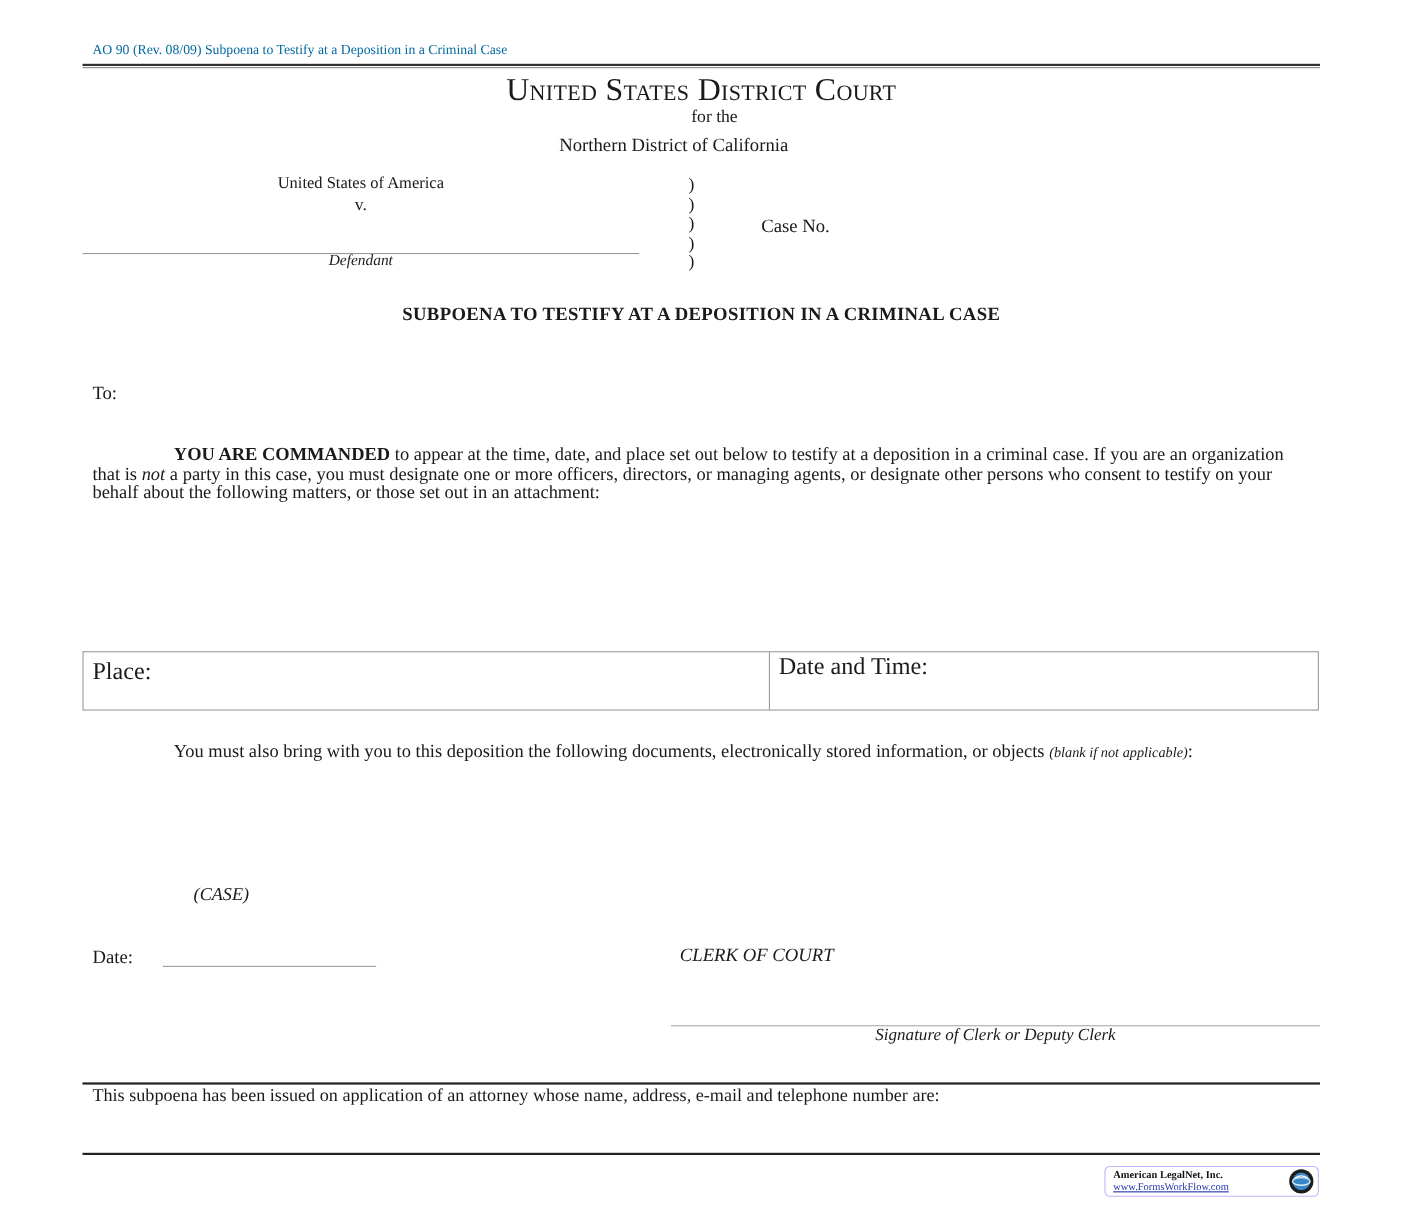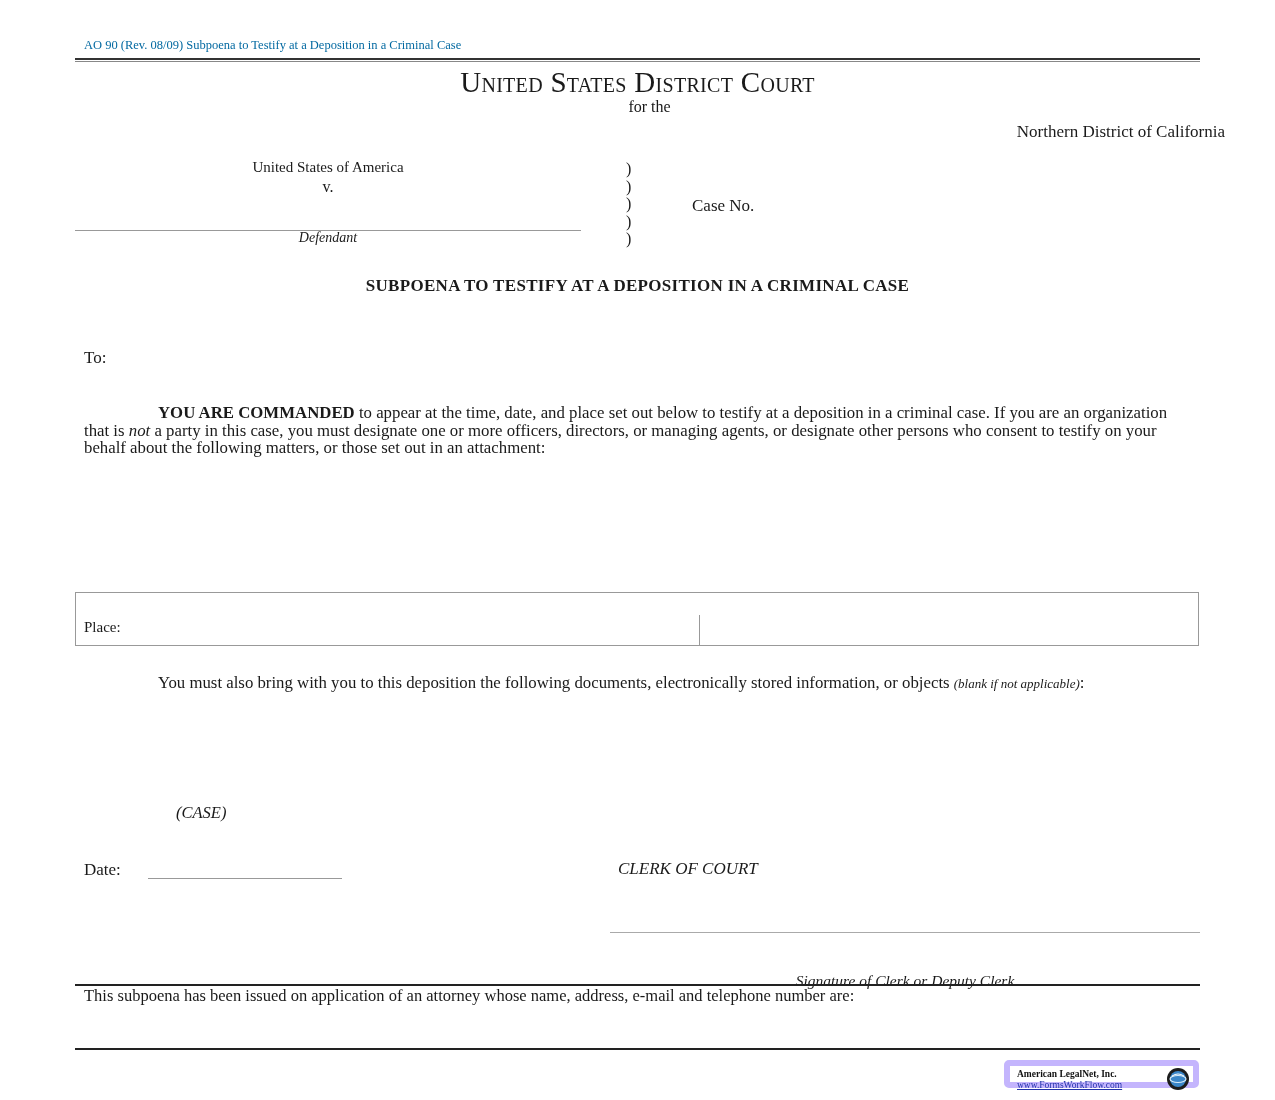--- a/index.html
+++ b/index.html
@@ -5,48 +5,48 @@
     html, body { margin: 0; padding: 0; background: #ffffff; }
     body { width: 1275px; height: 1100px; position: relative; overflow: hidden;
            font-family: "Liberation Serif", "DejaVu Serif", serif; color: #1a1a1a; }
     .abs { position: absolute; }
     .form-id { left: 84px; top: 38px; font-size: 12.5px; color: #0369a1; }
     .hdr-rule { left: 75px; width: 1125px; top: 58px; height: 2px; background: #333; }
     .hdr-rule2 { left: 75px; width: 1125px; top: 61px; height: 1px; background: #888; }
     .court-title { left: 0; width: 1275px; top: 66px; text-align: center; font-size: 29px;
                    font-variant: small-caps; letter-spacing: 0.3px; color: #1a1a1a; }
     .for-the { left: 0; width: 1275px; top: 98px; text-align: center; font-size: 16px; margin-left: 12px; }
-    .district { left: 0; width: 1225px; top: 122px; text-align: right; font-size: 17px; }
+    .district { left: 0; width: 1225px; top: 122px; text-align: center; font-size: 17px; }
     .plaintiff { left: 75px; width: 506px; top: 159px; text-align: center; font-size: 15px; }
     .versus { left: 75px; width: 506px; top: 178px; text-align: center; font-size: 16px; }
     .def-line { left: 75px; width: 506px; top: 230px; height: 1px; background: #999; }
     .def-label { left: 75px; width: 506px; top: 230px; text-align: center; font-size: 14px; font-style: italic; }
     .parens { left: 626px; top: 160px; font-size: 16px; line-height: 17.5px; }
     .case-no { left: 692px; top: 196px; font-size: 17px; }
     .doc-title { left: 0; width: 1275px; top: 276px; text-align: center; font-size: 17px; font-weight: bold; letter-spacing: 0.3px; }
     .to-label { left: 84px; top: 348px; font-size: 17px; }
     .command { left: 84px; width: 1110px; top: 404px; font-size: 16.8px; line-height: 17.5px; }
     .command b { font-weight: bold; }
     .indent { display: inline-block; width: 74px; }
     .pt-table { left: 75px; top: 592px; width: 1124px; height: 54px; border: 1px solid #999; display: flex; box-sizing: border-box; }
-    .pt-cell { box-sizing: border-box; font-size: 15px; margin-top: 22px; }
+    .pt-cell { box-sizing: border-box; font-size: 22px; }
     .pt-place { width: 624px; border-right: 1px solid #999; padding: 4px 0 0 8px; }
     .pt-date { flex: 1; padding: 0 0 0 8px; }
     .bring { left: 84px; width: 1110px; top: 674px; font-size: 16.8px; line-height: 18px; }
     .bring i { font-size: 13px; }
     .seal { left: 176px; top: 803px; font-size: 16.5px; font-style: italic; }
     .date-label { left: 84px; top: 860px; font-size: 17px; }
     .date-line { left: 148px; width: 194px; top: 878px; height: 1px; background: #999; }
     .clerk { left: 618px; top: 859px; font-size: 17px; font-style: italic; }
     .sig-line { left: 610px; width: 590px; top: 932px; height: 1px; background: #aaa; }
-    .sig-label { left: 610px; width: 590px; top: 932px; text-align: center; font-size: 15.5px; font-style: italic; margin-top: 40px; }
+    .sig-label { left: 610px; width: 590px; top: 932px; text-align: center; font-size: 15.5px; font-style: italic; }
     .attny-rule { left: 75px; width: 1125px; top: 984px; height: 2px; background: #222; }
     .attny-text { left: 84px; top: 986px; font-size: 16.5px; }
     .bottom-rule { left: 75px; width: 1125px; top: 1048px; height: 2px; background: #222; }
-    .brand { left: 1004px; top: 1060px; width: 195px; height: 28px; border: 6px solid #c4b5fd; border-radius: 5px; box-sizing: border-box; text-decoration: underline; }
+    .brand { left: 1004px; top: 1060px; width: 195px; height: 28px; border: 1px solid #c4b5fd; border-radius: 5px; box-sizing: border-box; text-decoration: underline; }
     .brand-name { left: 7px; top: 3px; font-size: 9.5px; font-weight: bold; color: #111; }
     .brand-url { left: 7px; top: 14px; font-size: 9.5px; color: #2233aa; text-decoration: underline; }
     .brand-logo { right: 3px; top: 1px; width: 24px; height: 24px; }
   </style>
 </head>
 <body>
 
 <div class="abs form-id">AO 90  (Rev. 08/09) Subpoena to Testify at a Deposition in a Criminal Case</div>
 <div class="abs hdr-rule"></div>
 <div class="abs hdr-rule2"></div>
@@ -72,20 +72,23 @@
 <div class="abs doc-title">SUBPOENA TO TESTIFY AT A DEPOSITION IN A CRIMINAL CASE</div>
 
 <div class="abs to-label">To:</div>
 
 <div class="abs command"><span class="indent"></span><b>YOU ARE COMMANDED</b><span> to appear at the time, date, and place set out below to testify at a deposition in a criminal case. If you are an organization that is </span><i>not</i><span> a party in this case, you must designate one or more officers, directors, or managing agents, or designate other persons who consent to testify on your behalf about the following matters, or those set out in an attachment:</span></div>
 
 <div class="abs pt-table">
   <div class="pt-cell pt-place">
     <span>Place:</span>
   </div>
+  <div class="pt-cell pt-date">
+    <span>Date and Time:</span>
+  </div>
 </div>
 
 <div class="abs bring"><span class="indent"></span><span>You must also bring with you to this deposition the following documents, electronically stored information, or objects </span><i>(blank if not applicable)</i><span>:</span></div>
 
 <div class="abs seal">(CASE)</div>
 
 <div class="abs date-label">Date:</div>
 <div class="abs date-line"></div>
 <div class="abs clerk">CLERK OF COURT</div>
 <div class="abs sig-line"></div>

